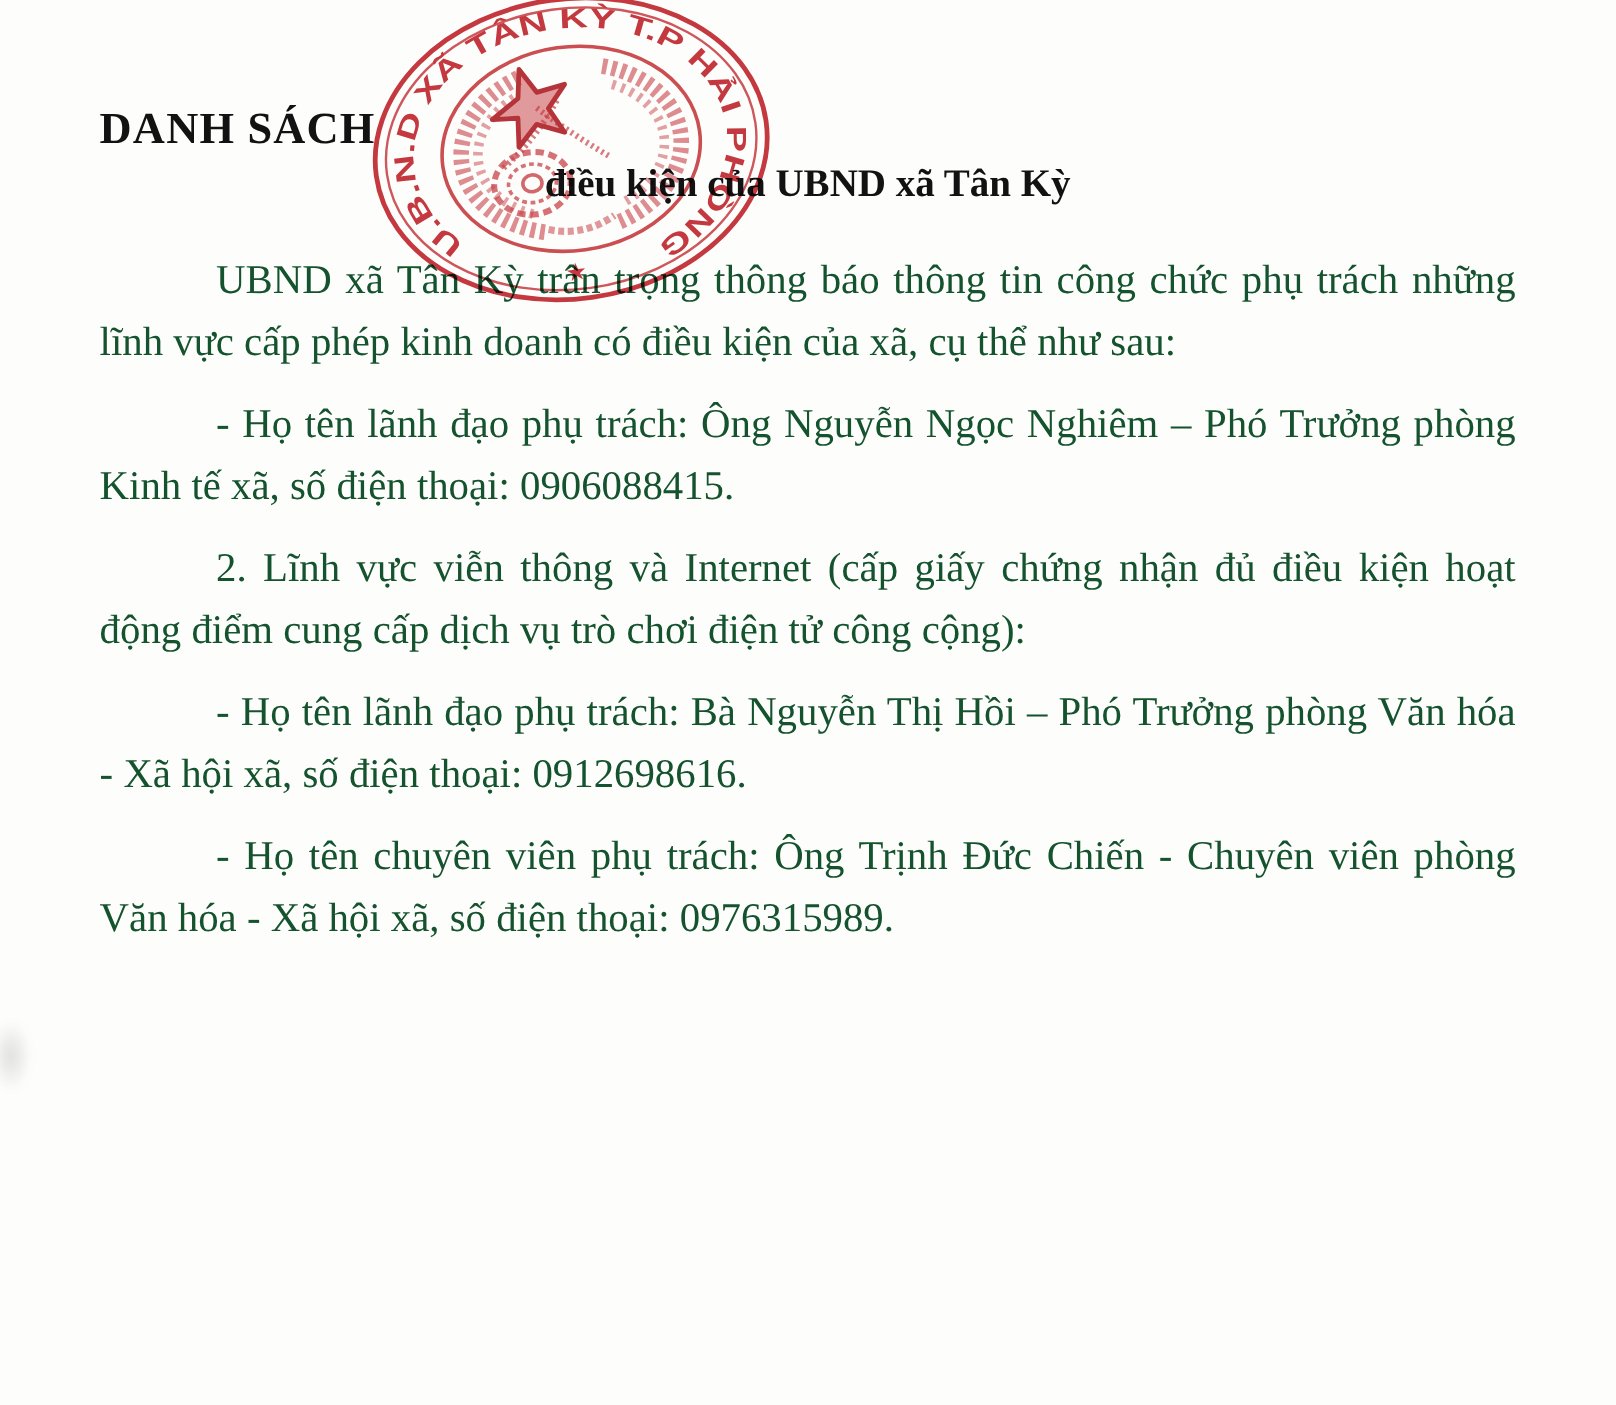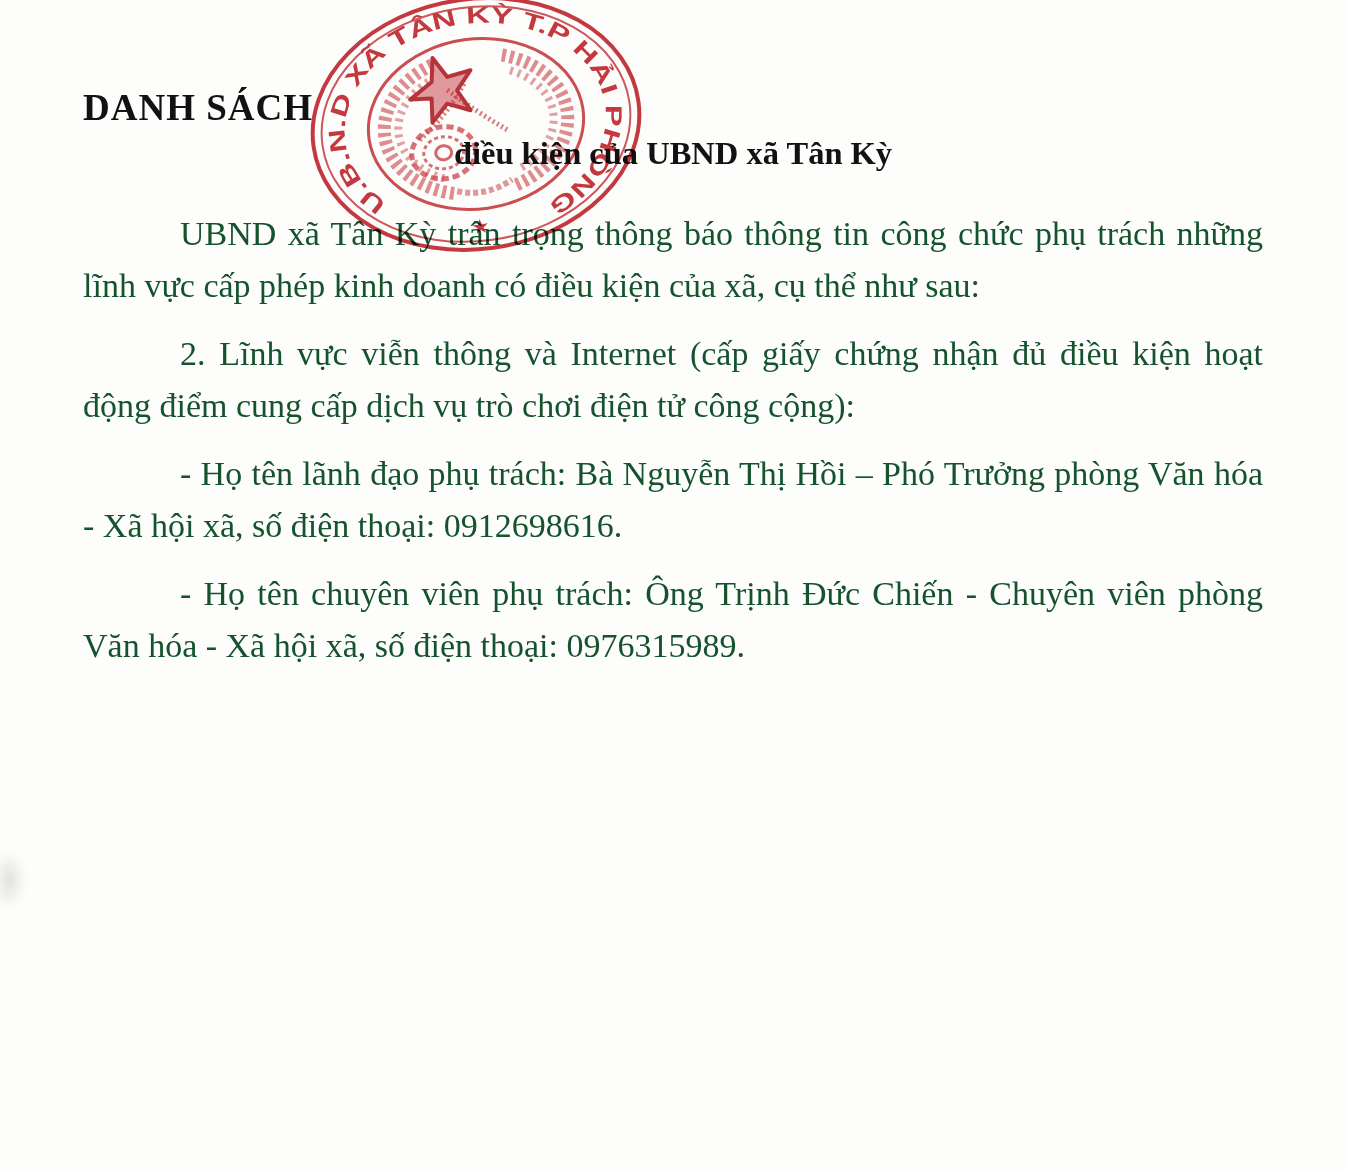--- a/index.html
+++ b/index.html
@@ -68,20 +68,21 @@
 <body>
 
 <div class="page">
 
   <div class="content">
     <div class="doc-title">DANH SÁCH</div>
     <div class="doc-sub">điều kiện của UBND xã Tân Kỳ</div>
 
     <div class="body-text">
       <p>UBND xã Tân Kỳ trân trọng thông báo thông tin công chức phụ trách những lĩnh vực cấp phép kinh doanh có điều kiện của xã, cụ thể như sau:</p>
+      <p>- Họ tên lãnh đạo phụ trách: Ông Nguyễn Ngọc Nghiêm – Phó Trưởng phòng Kinh tế xã, số điện thoại: 0906088415.</p>
       <p>2. Lĩnh vực viễn thông và Internet (cấp giấy chứng nhận đủ điều kiện hoạt động điểm cung cấp dịch vụ trò chơi điện tử công cộng):</p>
       <p>- Họ tên lãnh đạo phụ trách: Bà Nguyễn Thị Hồi – Phó Trưởng phòng Văn hóa - Xã hội xã, số điện thoại: 0912698616.</p>
       <p>- Họ tên chuyên viên phụ trách: Ông Trịnh Đức Chiến - Chuyên viên phòng Văn hóa - Xã hội xã, số điện thoại: 0976315989.</p>
     </div>
   </div>
 
   <svg class="stamp" viewBox="0 0 356 276" xmlns="http://www.w3.org/2000/svg" aria-hidden="true">
     <g transform="rotate(-8 178 134)">
 
       <g fill="none" stroke="#c22a30">

